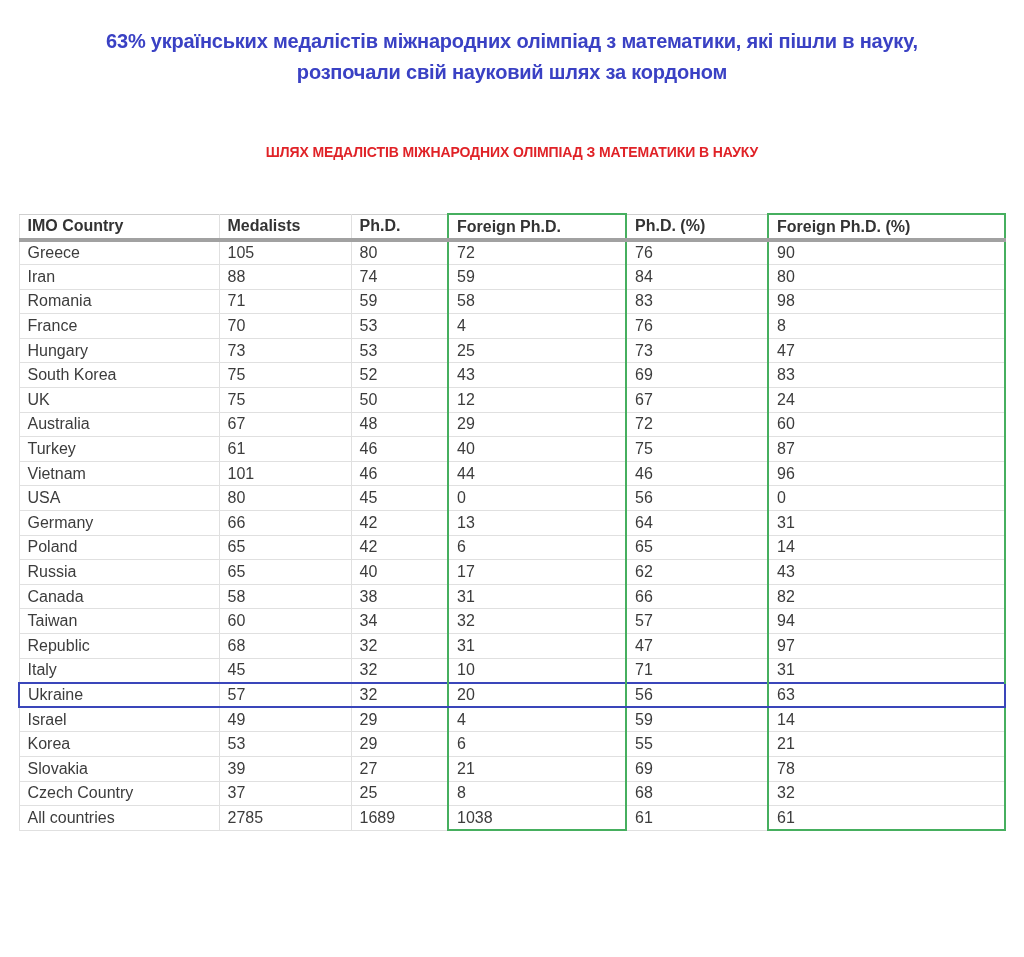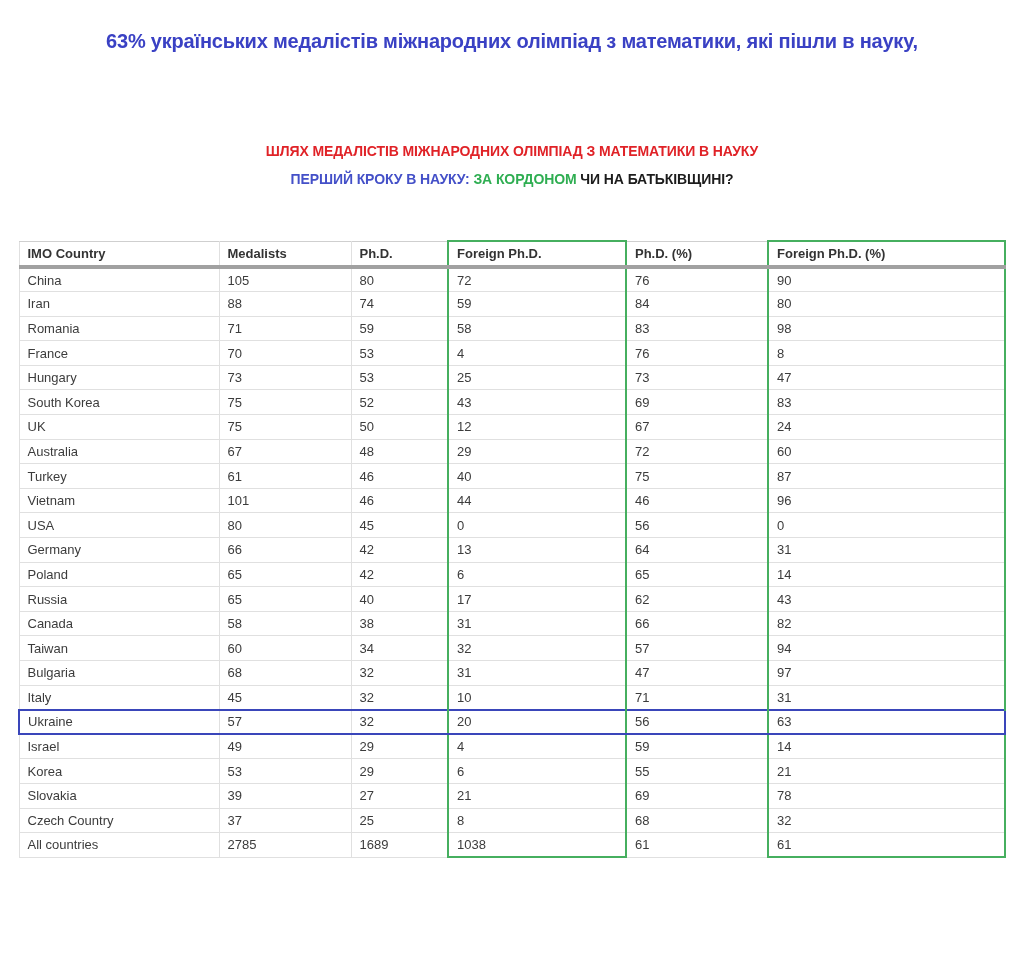--- a/index.html
+++ b/index.html
@@ -26,39 +26,39 @@
     margin: 26px 20px 0 20px;
     text-align: center;
     color: var(--title-blue);
     font-size: 20px;
     font-weight: bold;
     line-height: 31px;
     letter-spacing: -0.2px;
   }
 
   .subtitle-block {
-    margin-top: 80px;
+    margin-top: 50px;
     text-align: center;
     font-size: 14px;
     font-weight: bold;
     line-height: 28px;
     letter-spacing: -0.1px;
   }
   .subtitle-line1 { color: var(--red); }
   .part-blue  { color: var(--sub-blue); }
   .part-green { color: var(--text-green); }
   .part-black { color: #1c1c1c; }
 
   .table-wrap { margin: 47px 0 0 18px; width: 986px; }
 
   table.imo {
     border-collapse: collapse;
     table-layout: fixed;
     width: 986px;
-    font-size: 13px;
+    font-size: 16px;
     color: var(--text);
     border: 1px solid #d9d9d9;
   }
   table.imo th {
     text-align: left;
     font-weight: bold;
     color: #333333;
     height: 26px;
     padding: 2px 4px 2px 8px;
     border-top: 1px solid #cfcfcf;
@@ -86,25 +86,25 @@
   table.imo tr.hl-row td:first-child { border-left: 2px solid var(--row-blue); }
   table.imo tr.hl-row td:last-child  { border-right: 2px solid var(--row-blue); }
 </style>
 </head>
 <body>
 
 <div class="page">
 
   <div class="main-title">
     <div>63% українських медалістів міжнародних олімпіад з математики, які пішли  в науку,</div>
+    <div>розпочали свій науковий шлях за кордоном</div>
   </div>
 
   <div class="subtitle-block">
     <div class="subtitle-line1">ШЛЯХ МЕДАЛІСТІВ МІЖНАРОДНИХ ОЛІМПІАД З МАТЕМАТИКИ В НАУКУ</div>
-    <div class="subtitle-line2"><span class="part-blue">ПЕРШИЙ КРОКУ В НАУКУ: </span><span class="part-green">ЗА КОРДОНОМ </span><span class="part-black">ЧИ НА БАТЬКІВЩИНІ?</span></div>
   </div>
 
   <div class="table-wrap">
     <table class="imo">
       <colgroup>
           <col style="width: 200px;">
           <col style="width: 132px;">
           <col style="width: 97px;">
           <col style="width: 178px;">
           <col style="width: 142px;">
@@ -115,21 +115,21 @@
             <th>IMO Country</th>
             <th>Medalists</th>
             <th>Ph.D.</th>
             <th class="hl-col">Foreign Ph.D.</th>
             <th>Ph.D. (%)</th>
             <th class="hl-col">Foreign Ph.D. (%)</th>
           </tr>
       </thead>
       <tbody>
           <tr>
-            <td>China</td>
+            <td>Greece</td>
             <td>105</td>
             <td>80</td>
             <td class="hl-col">72</td>
             <td>76</td>
             <td class="hl-col">90</td>
           </tr>
           <tr>
             <td>Iran</td>
             <td>88</td>
             <td>74</td>
@@ -243,21 +243,21 @@
           </tr>
           <tr>
             <td>Taiwan</td>
             <td>60</td>
             <td>34</td>
             <td class="hl-col">32</td>
             <td>57</td>
             <td class="hl-col">94</td>
           </tr>
           <tr>
-            <td>Bulgaria</td>
+            <td>Republic</td>
             <td>68</td>
             <td>32</td>
             <td class="hl-col">31</td>
             <td>47</td>
             <td class="hl-col">97</td>
           </tr>
           <tr>
             <td>Italy</td>
             <td>45</td>
             <td>32</td>

